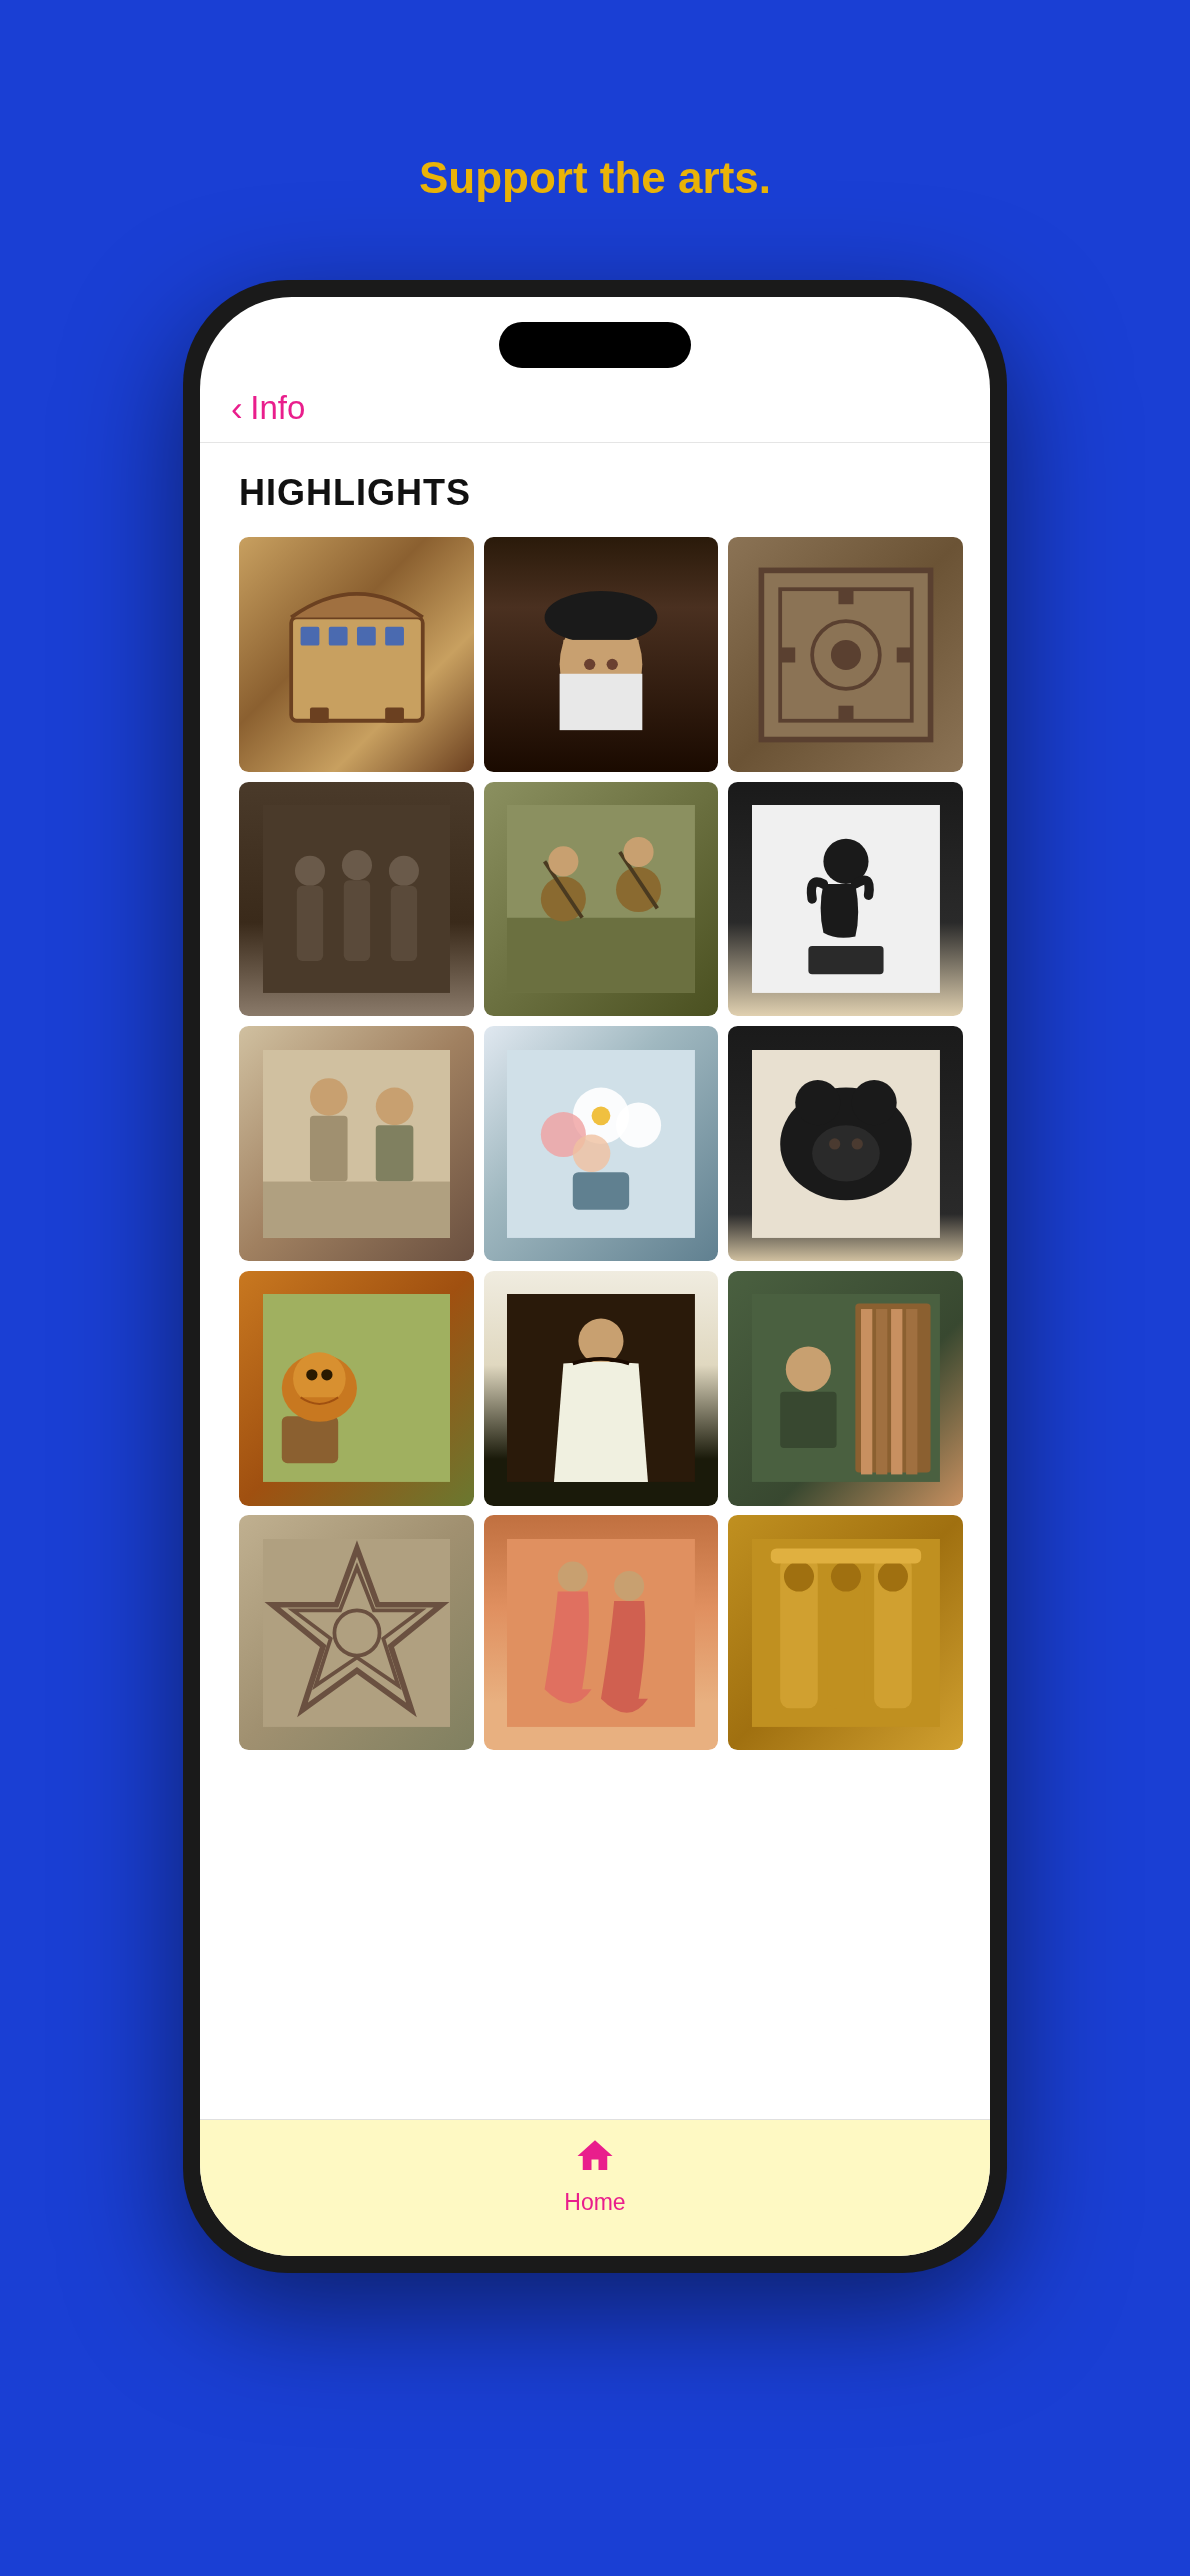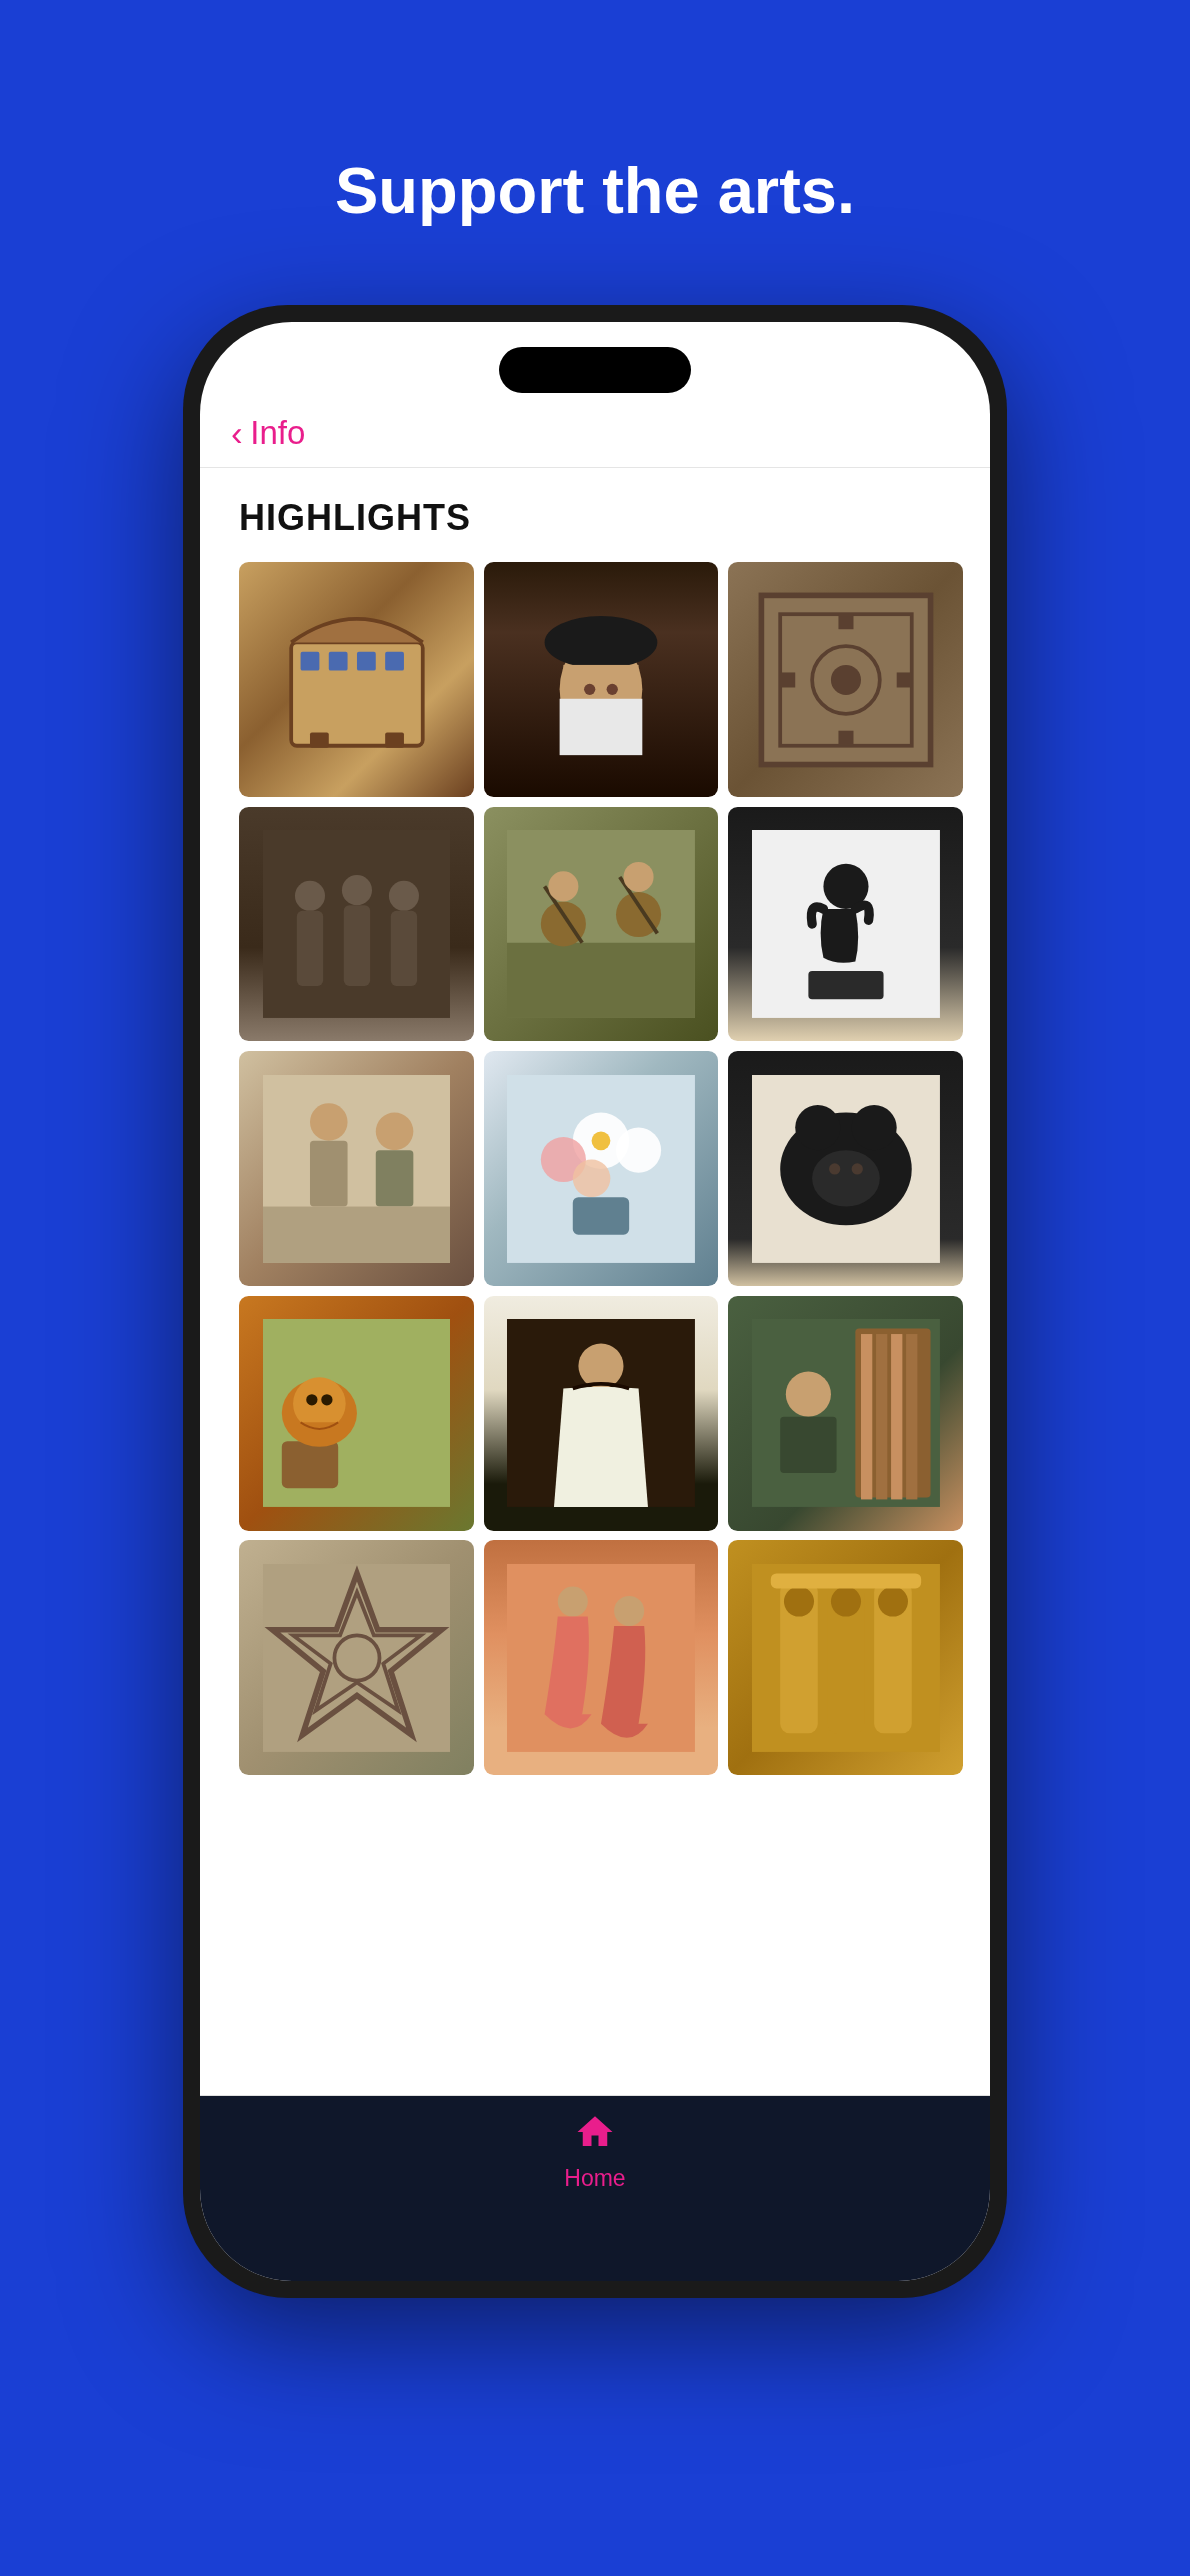--- a/index.html
+++ b/index.html
@@ -9,22 +9,22 @@
       height: 2576px;
       background-color: #1a3fd4;
       display: flex;
       flex-direction: column;
       align-items: center;
       font-family: -apple-system, BlinkMacSystemFont, 'Helvetica Neue', Arial, sans-serif;
       overflow: hidden;
     }
 
     .page-tagline {
-      color: #ffffff;
-      font-size: 65px;
+      color: #eab308;
+      font-size: 44px;
       font-weight: 700;
       margin-top: 153px;
       margin-bottom: 77px;
       text-align: center;
     }
 
     
     .phone {
       width: 824px;
       height: 1993px;
@@ -151,27 +151,27 @@
     .art-lady { background: linear-gradient(180deg, #f0ece0 0%, #e0d8c0 40%, #1a1a0a 80%); }
     .art-reading { background: linear-gradient(135deg, #4a6040 0%, #384830 60%, #c89060 100%); }
 
     
     .art-star { background: linear-gradient(135deg, #c0b090 0%, #a09070 50%, #808060 100%); }
     .art-dancers { background: linear-gradient(180deg, #c07040 0%, #e09060 40%, #e8b080 80%); }
     .art-golden { background: linear-gradient(135deg, #c09020 0%, #a07010 50%, #d0a030 100%); }
 
     
     .tab-bar {
-      height: 186px;
+      height: 137px;
       border-top: 1px solid #e0e0e0;
       display: flex;
       align-items: flex-start;
       padding-top: 15.3px;
       flex-shrink: 0;
-      background: #0f172a;
+      background: #fef9c3;
     }
 
     .tab-item {
       flex: 1;
       display: flex;
       flex-direction: column;
       align-items: center;
       gap: 5.8px;
       cursor: pointer;
     }

